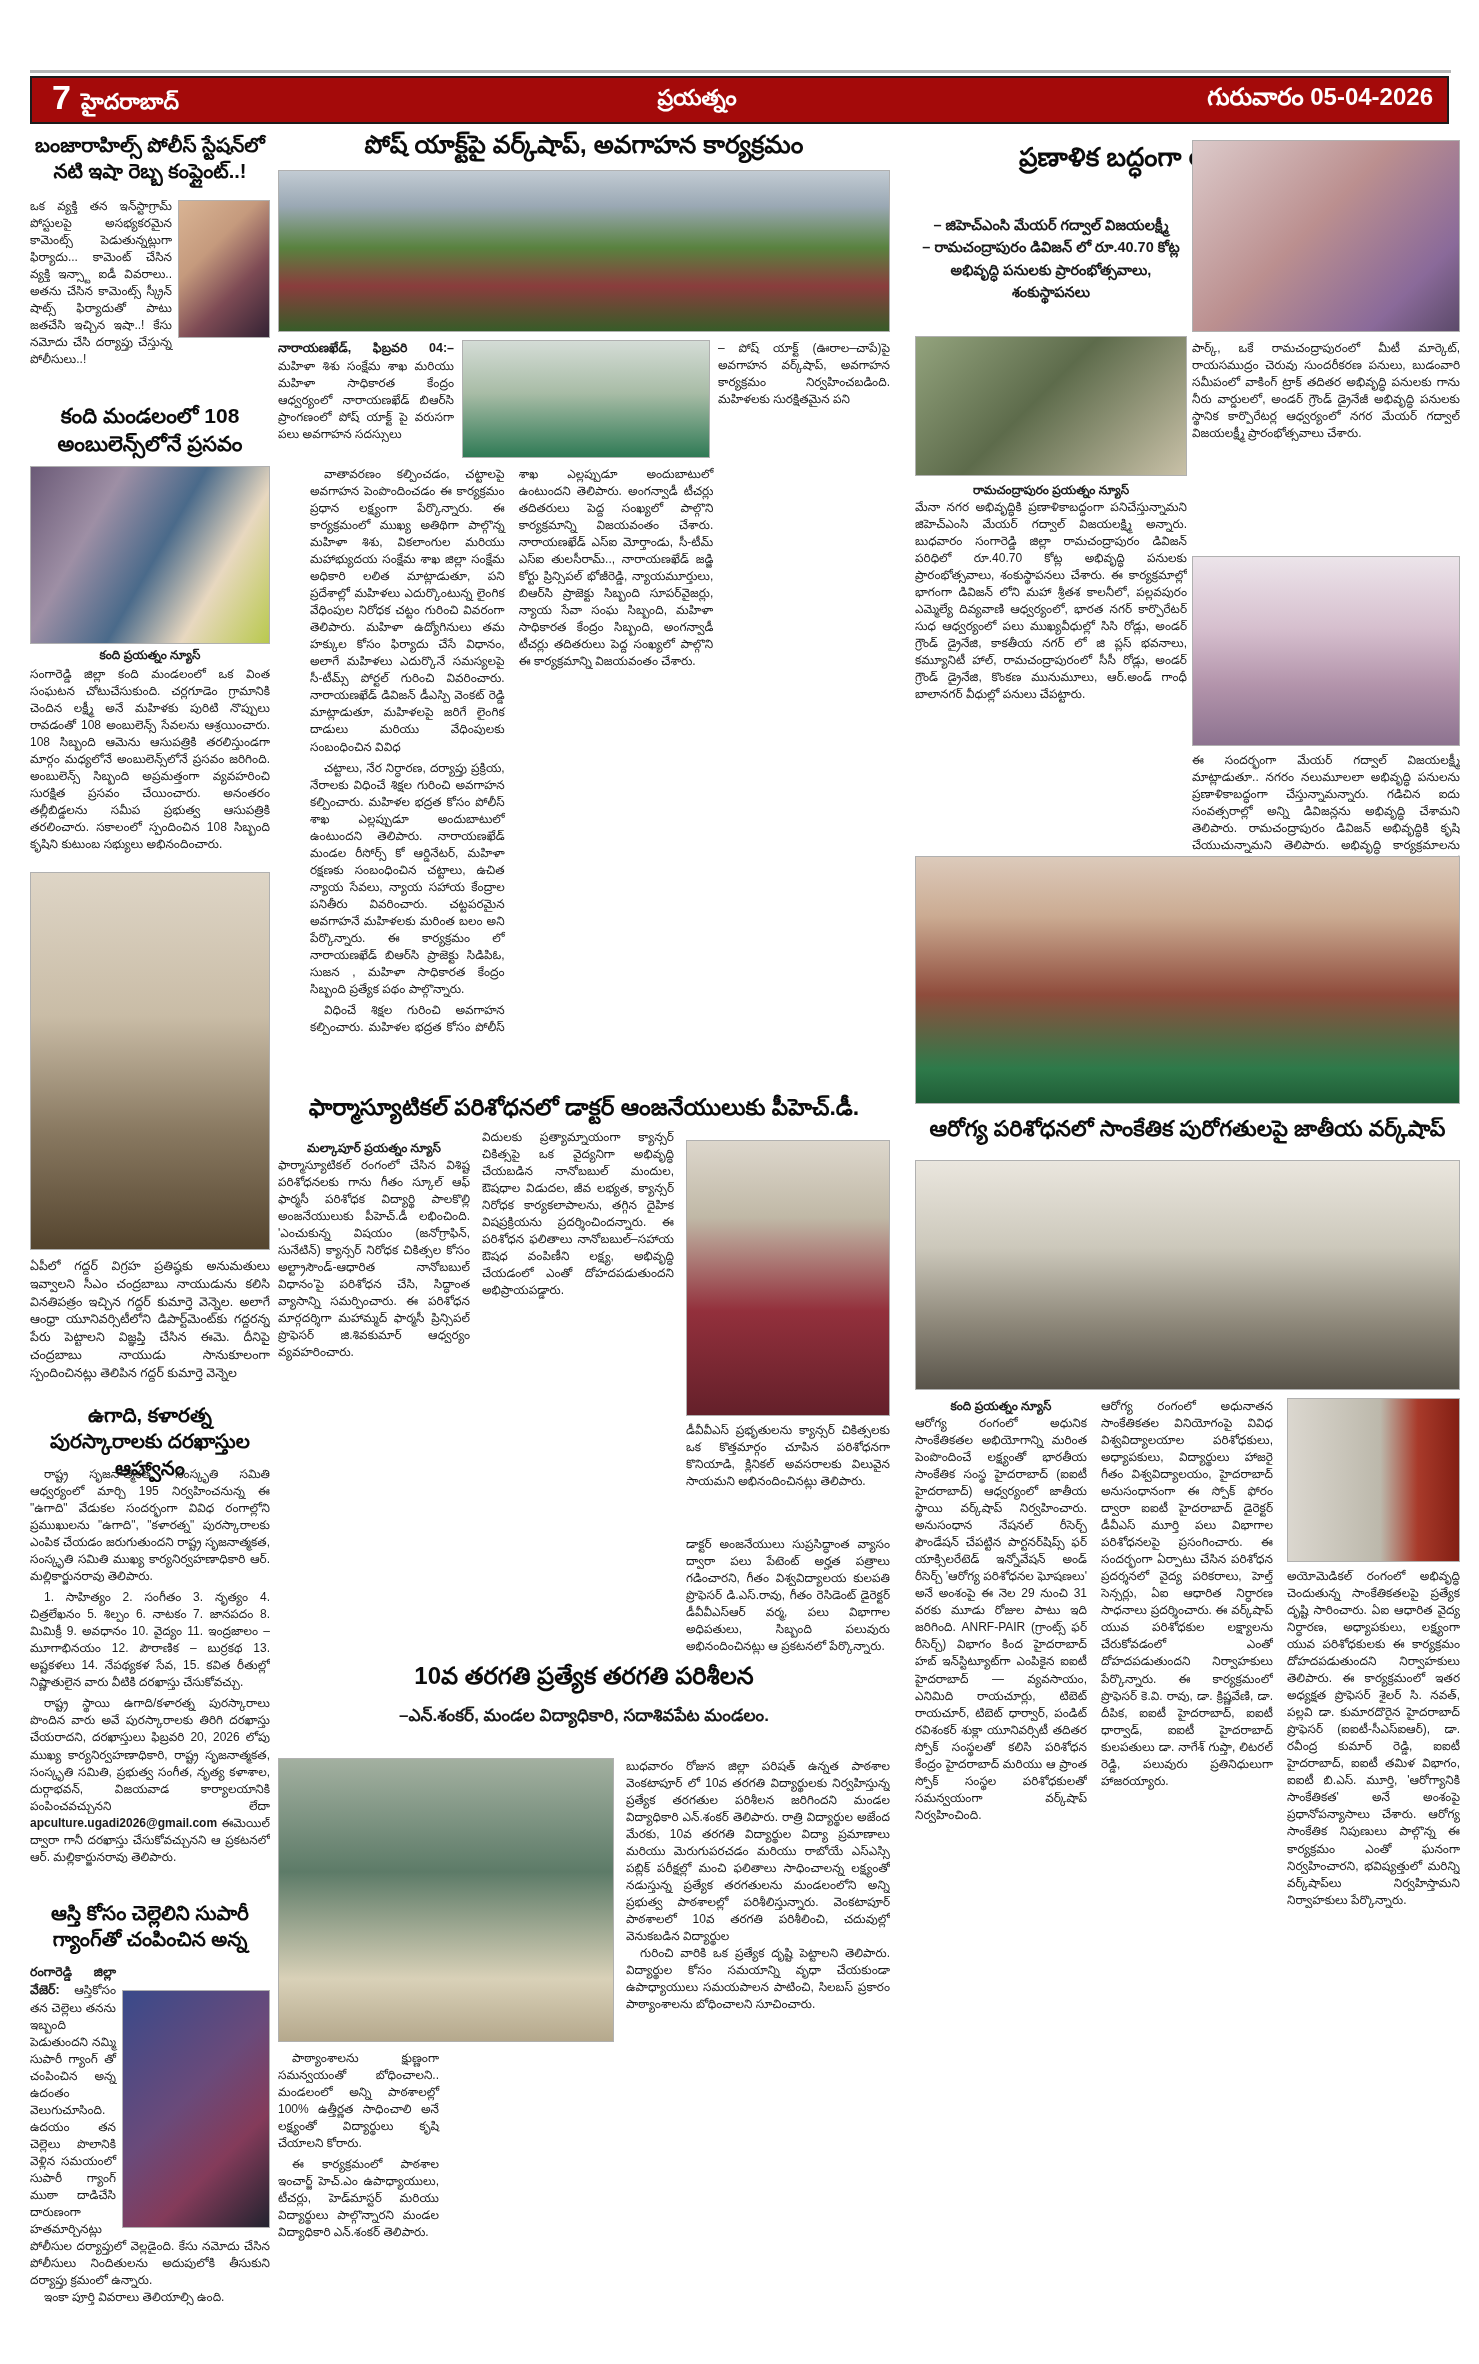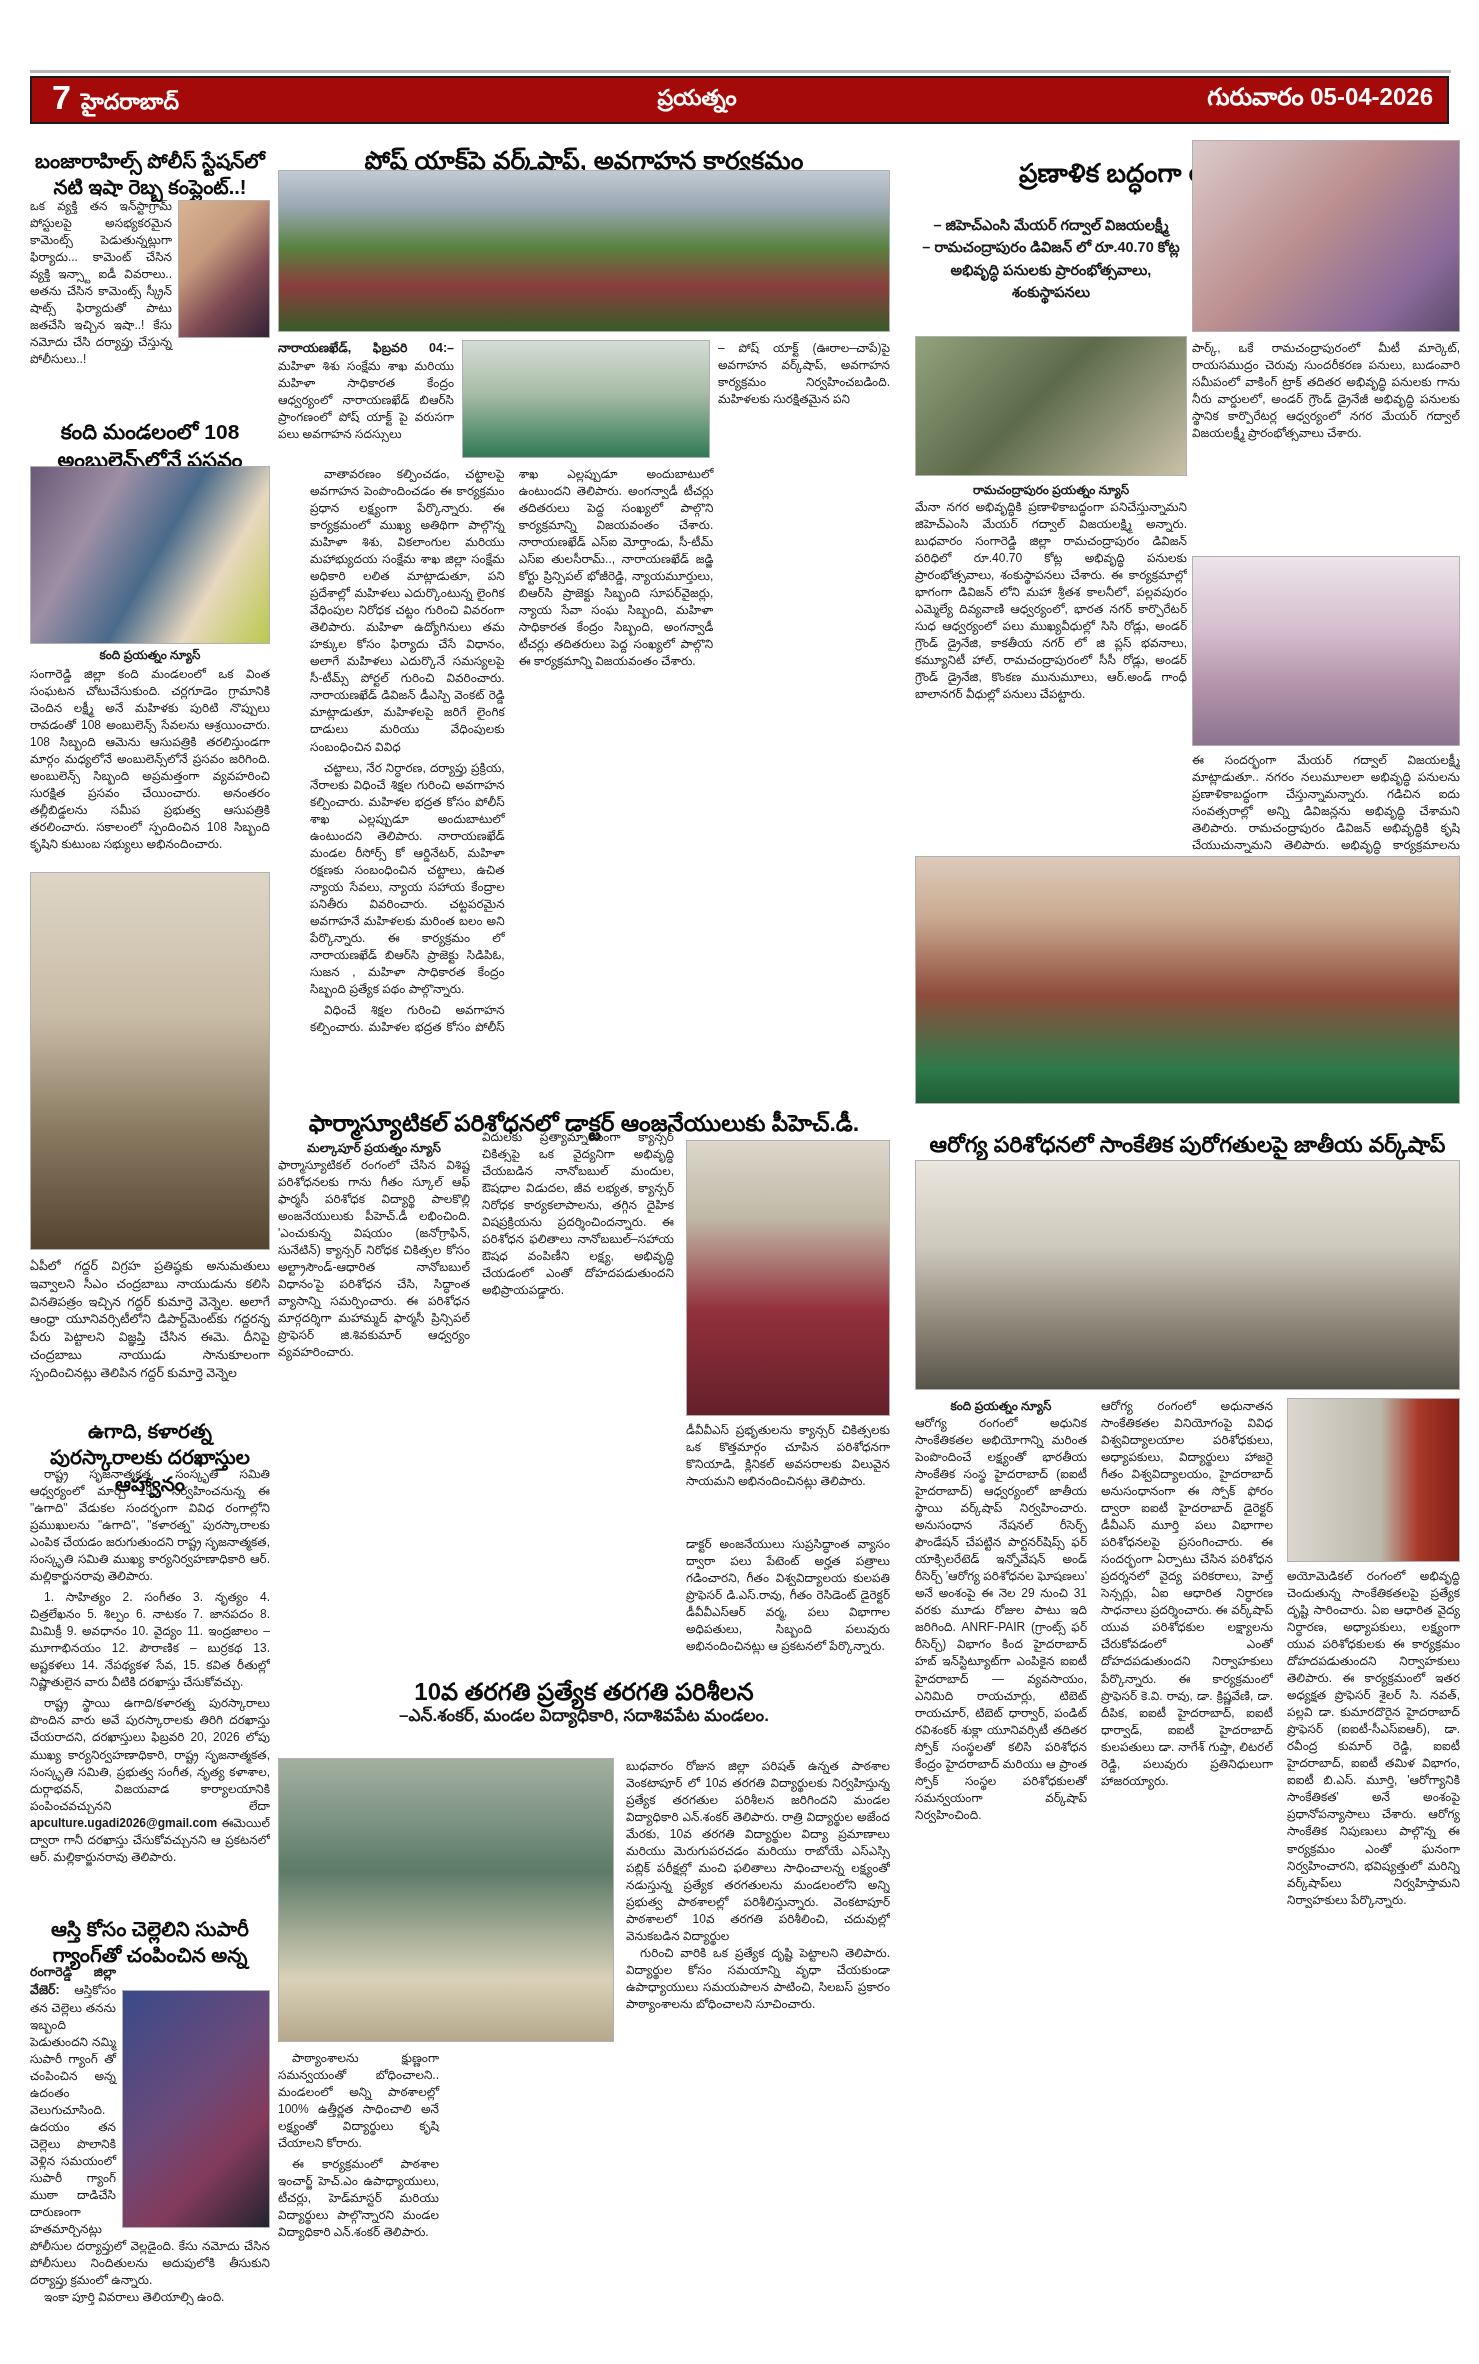--- a/index.html
+++ b/index.html
@@ -8,21 +8,21 @@
   .abs{position:absolute;}
   .toprule{position:absolute;left:30px;top:70px;width:1421px;height:3px;background:#b5b5b5;}
   .headerbar{position:absolute;left:30px;top:76px;width:1419px;height:48px;background:#a40a0a;
              border:2px solid #1c1c1c;box-sizing:border-box;display:flex;align-items:center;
              justify-content:space-between;color:#fff;}
   .hdr-left{display:flex;align-items:baseline;gap:10px;padding-left:20px;}
   .hdr-pagenum{font-size:34px;font-weight:700;line-height:1;}
   .hdr-city{font-size:22px;font-weight:700;}
   .hdr-center{font-size:22px;font-weight:700;position:absolute;left:47%;transform:translateX(-50%);}
   .hdr-date{font-size:24px;font-weight:700;padding-right:14px;}
-  .hl{font-weight:700;color:#0d0d0d;text-align:center;line-height:1.32;margin-top:16px;}
+  .hl{font-weight:700;color:#0d0d0d;text-align:center;line-height:1.32;}
   .body-txt{font-size:12px;line-height:1.42;text-align:justify;overflow:hidden;}
   .body-txt p{margin:0 0 4px 0;text-indent:14px;}
   .caption{font-size:12px;font-weight:700;text-align:center;}
   .byline{font-size:12.5px;font-weight:700;}
   .ph{background-color:#cfcfcf;box-sizing:border-box;border:1px solid #b0b0b0;}
   .ph-actress{background:linear-gradient(135deg,#d9b494 0%,#c59a7d 35%,#7d4a54 65%,#342334 100%);}
   .ph-ambulance{background:linear-gradient(120deg,#6b5a77 0%,#9e8fa5 28%,#4a6a8a 52%,#e8d8c0 74%,#b9c94e 100%);}
   .ph-cmoffice{background:linear-gradient(180deg,#ded5c6 0%,#c9bca6 38%,#8a7a62 68%,#55452f 100%);}
   .ph-victim{background:linear-gradient(135deg,#3a4a8a 0%,#6a4a7a 45%,#843b5a 70%,#23232f 100%);}
   .ph-stage{background:linear-gradient(180deg,#c2cbd3 0%,#9aa8b4 22%,#59823f 48%,#8a3d3d 72%,#375c28 100%);}

